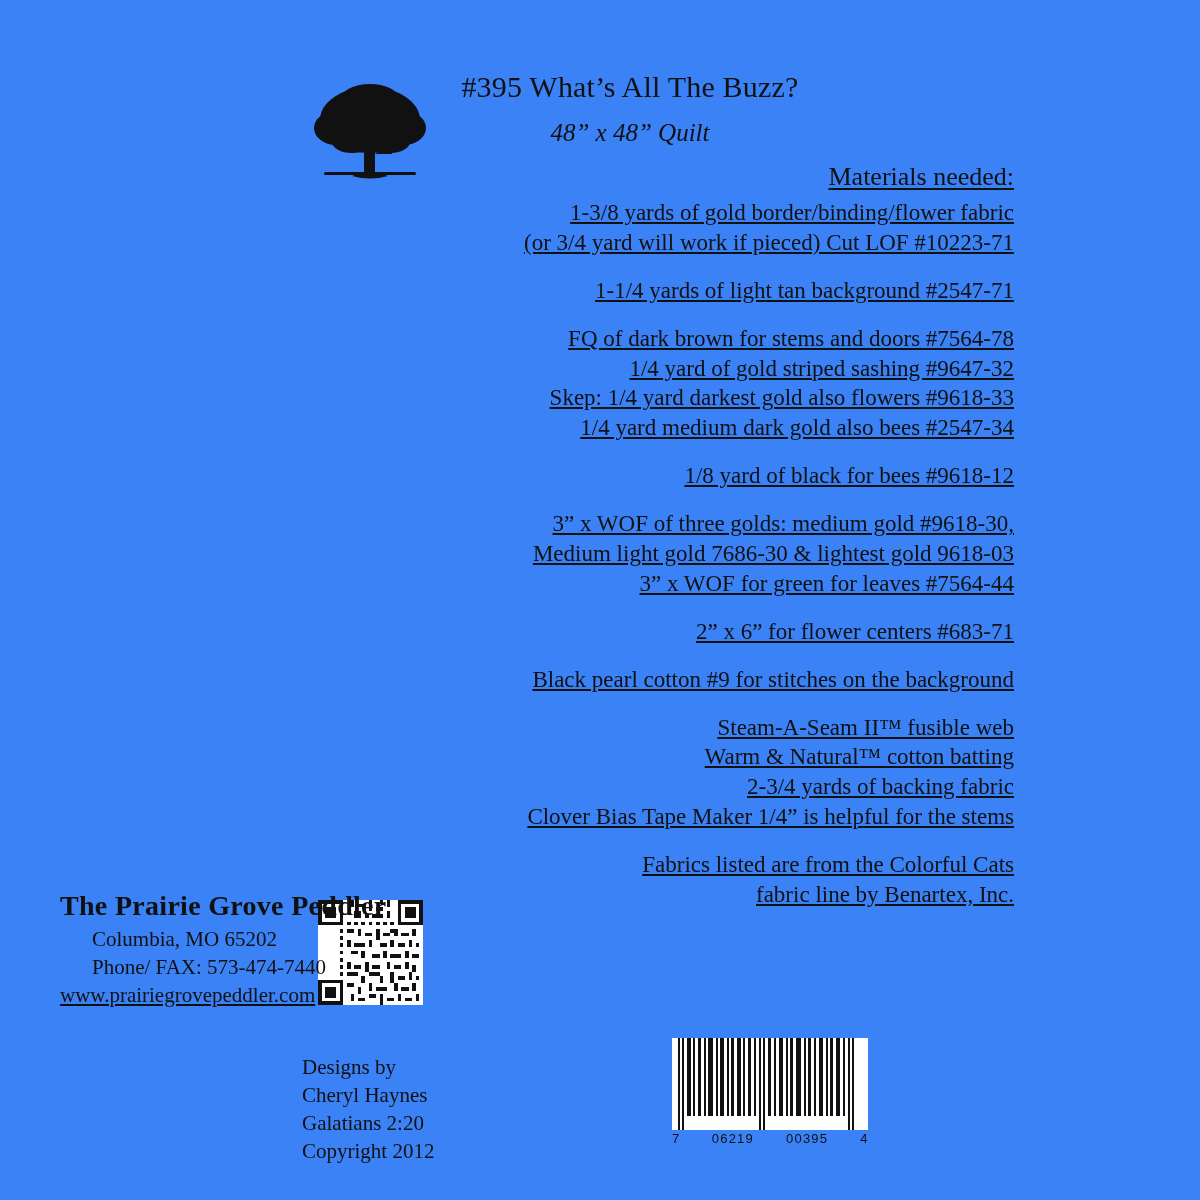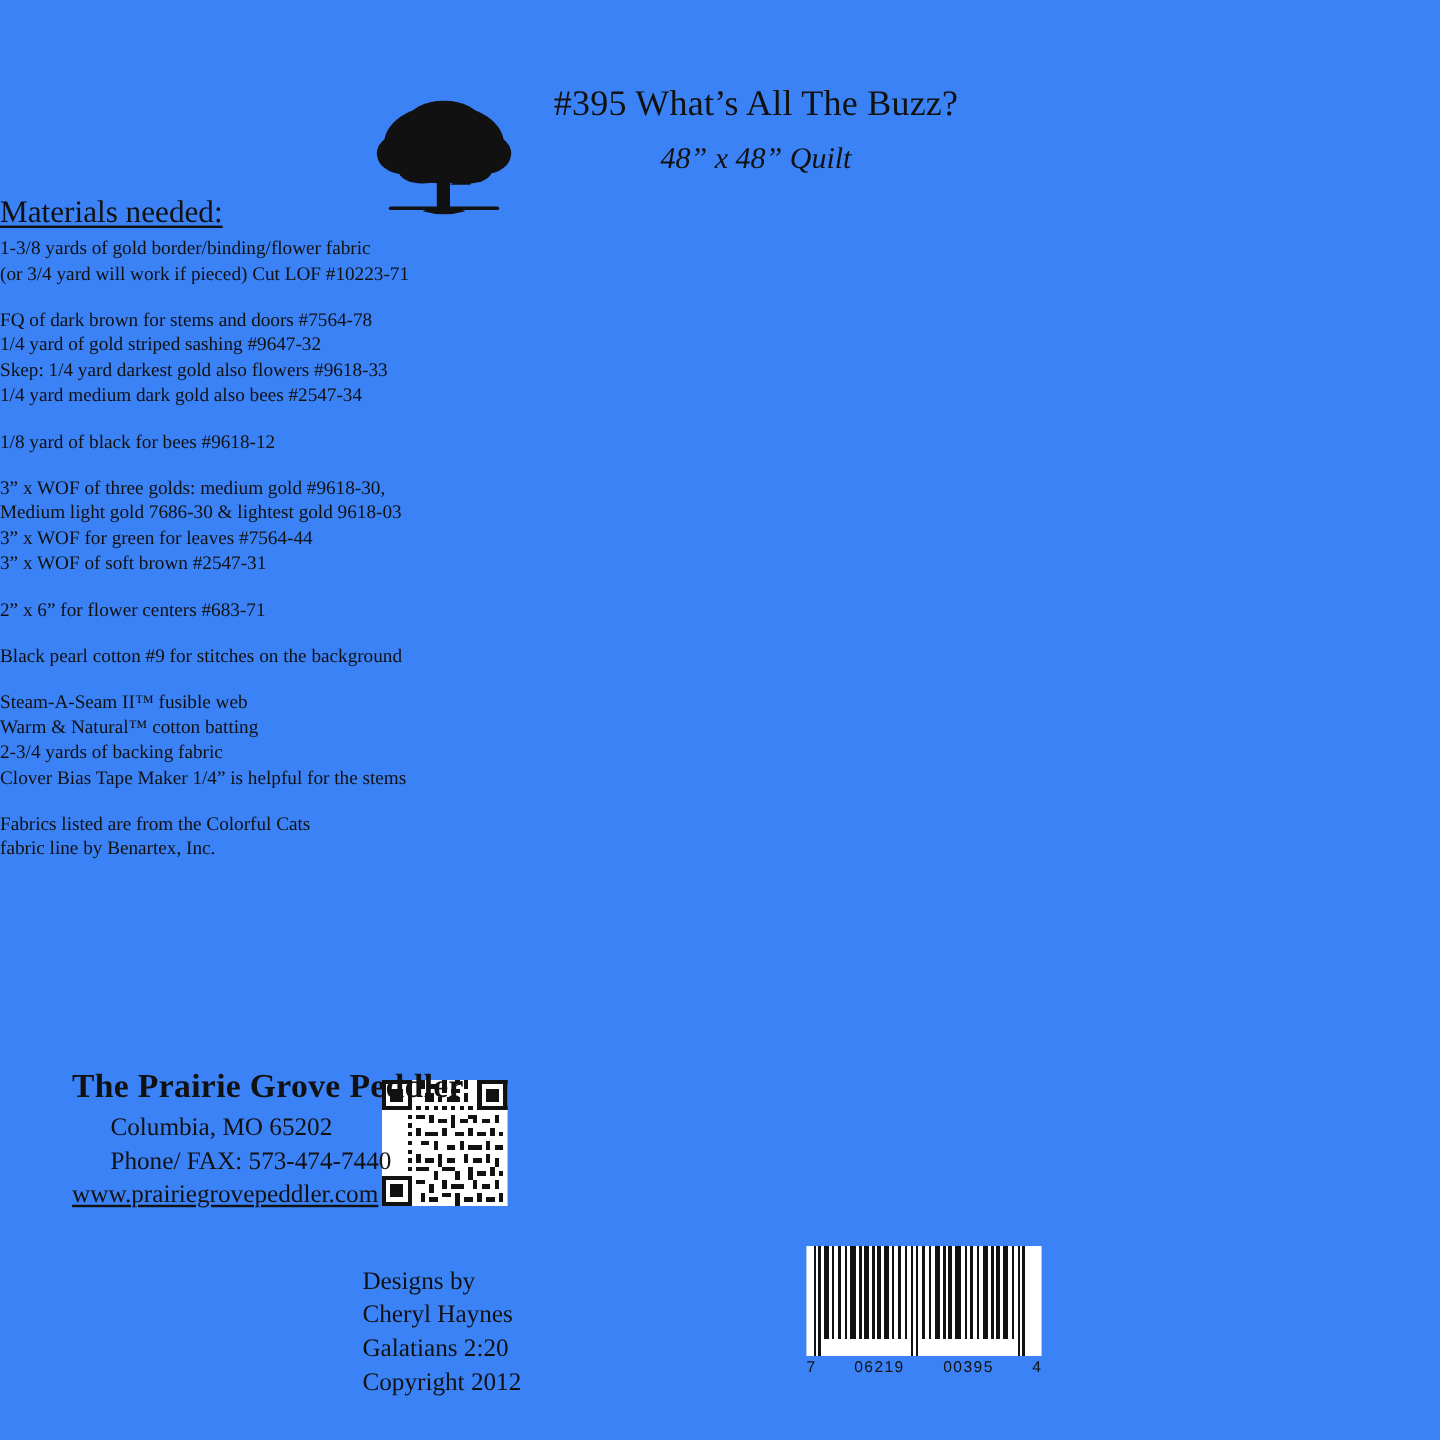--- a/index.html
+++ b/index.html
@@ -54,36 +54,37 @@
     padding-left: 60px;
     font-style: italic;
   }
 
   
   .materials {
     position: absolute;
     top: 162px;
     left: 0;
     width: 1014px;
-    text-align: left;
+    text-align: right;
   }
   .materials-heading {
     font-size: 26px;
     text-decoration: underline;
     text-underline-offset: 3px;
     margin-bottom: 6px;
   }
   .mat-group {
     margin-bottom: 18px;
   }
   .mat-group:last-child { margin-bottom: 0; }
   .mat-line {
-    font-size: 16px;
+    font-size: 23px;
     line-height: 1.30;
     white-space: nowrap;
+    text-decoration: underline;
   }
 
   
   .business {
     position: absolute;
     top: 890px;
     left: 0;
     width: 1200px;
     text-align: left;
   }
@@ -179,37 +180,39 @@
   </div>
 
   <div class="materials">
     <div class="materials-heading">Materials needed:</div>
 
     <div class="mat-group">
       <div class="mat-line">1-3/8 yards of gold border/binding/flower fabric</div>
       <div class="mat-line">(or 3/4 yard will work if pieced) Cut LOF #10223-71</div>
     </div>
 
+    <div class="mat-group">
+      <div class="mat-line">1-1/4 yards of light tan background #2547-71</div>
+    </div>
 
     <div class="mat-group">
       <div class="mat-line">FQ of dark brown for stems and doors #7564-78</div>
       <div class="mat-line">1/4 yard of gold striped sashing #9647-32</div>
       <div class="mat-line">Skep: 1/4 yard darkest gold also flowers #9618-33</div>
       <div class="mat-line">1/4 yard medium dark gold also bees #2547-34</div>
     </div>
 
     <div class="mat-group">
       <div class="mat-line">1/8 yard of black for bees #9618-12</div>
     </div>
 
     <div class="mat-group">
       <div class="mat-line">3” x WOF of three golds: medium gold #9618-30,</div>
       <div class="mat-line">Medium light gold 7686-30 &amp; lightest gold 9618-03</div>
       <div class="mat-line">3” x WOF for green for leaves #7564-44</div>
-      <div class="mat-line">3” x WOF of soft brown #2547-31</div>
     </div>
 
     <div class="mat-group">
       <div class="mat-line">2” x 6” for flower centers #683-71</div>
     </div>
 
     <div class="mat-group">
       <div class="mat-line">Black pearl cotton #9 for stitches on the background</div>
     </div>
 

